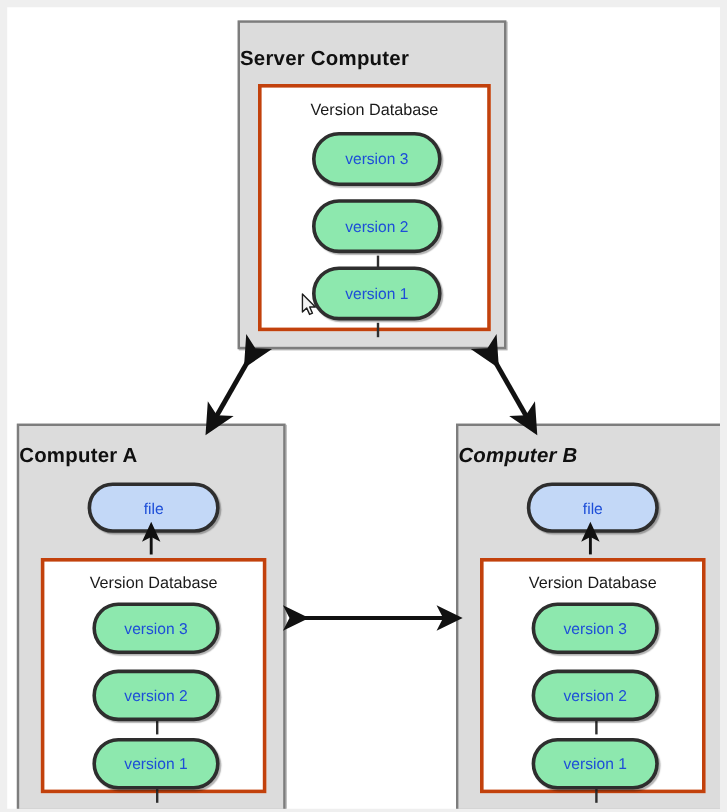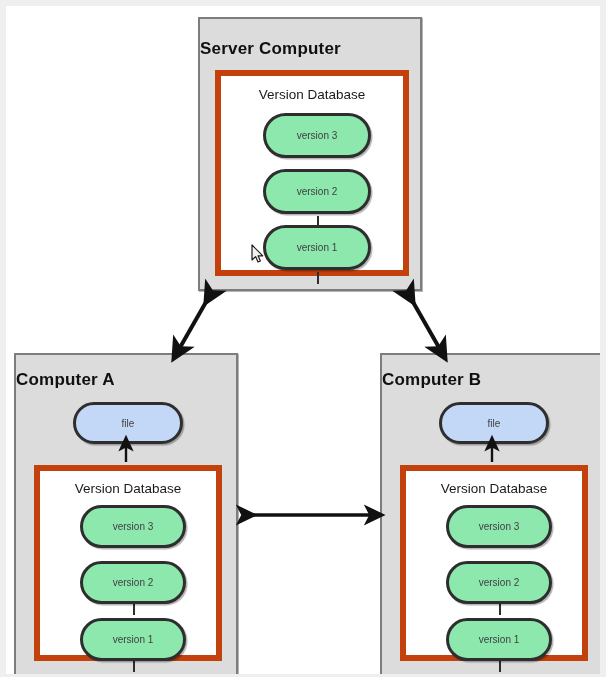--- a/index.html
+++ b/index.html
@@ -45,43 +45,43 @@
     font-weight: bold;
     font-size: 17px;
     color: #101010;
     letter-spacing: 0.2px;
   }
 
   
   .db-box {
     position: absolute;
     background: #ffffff;
-    border: 6px solid #c2410c;
+    border: 3px solid #c2410c;
     box-sizing: border-box;
   }
   .db-title {
     position: absolute;
     left: 0;
     right: 0;
     text-align: center;
     font-size: 13.5px;
     color: #1a1a1a;
   }
 
   
   .pill {
     position: absolute;
     box-sizing: border-box;
     border: 3px solid #2e2e2e;
     border-radius: 24px;
     display: flex;
     align-items: center;
     justify-content: center;
-    font-size: 10px;
-    color: #404040;
+    font-size: 13px;
+    color: #1d4ed8;
     box-shadow: 1.5px 1.5px 1px rgba(0,0,0,0.30);
   }
   .pill.version {
     background: #8de8ae;
   }
   .pill.file {
     background: #c3d8f7;
     text-align: right;
   }
 
@@ -156,21 +156,21 @@
         <div class="pill version" style="left:40px; top:90px; width:106px; height:43px;">
           <span>version 2</span>
         </div>
         <div class="pill version" style="left:40px; top:147px; width:106px; height:43px;">
           <span>version 1</span>
         </div>
       </div>
     </div>
 
     <div class="machine" style="left:374px; top:347px; width:224px; height:323px;">
-      <div class="machine-title" style="top:15px;">Computer B</div>
+      <div class="machine-title" style="top:15px;font-style:italic;">Computer B</div>
 
       <div class="pill file" style="left:57px; top:47px; width:110px; height:42px;">
         <span>file</span>
       </div>
 
       <div class="db-box" style="left:18px; top:110px; width:188px; height:196px;">
         <div class="db-title" style="top:10px;">Version Database</div>
 
         <div class="stack-link" style="left:93px; top:132px; height:12px;"></div>
         <div class="stack-link" style="left:93px; top:189px; height:12px;"></div>

